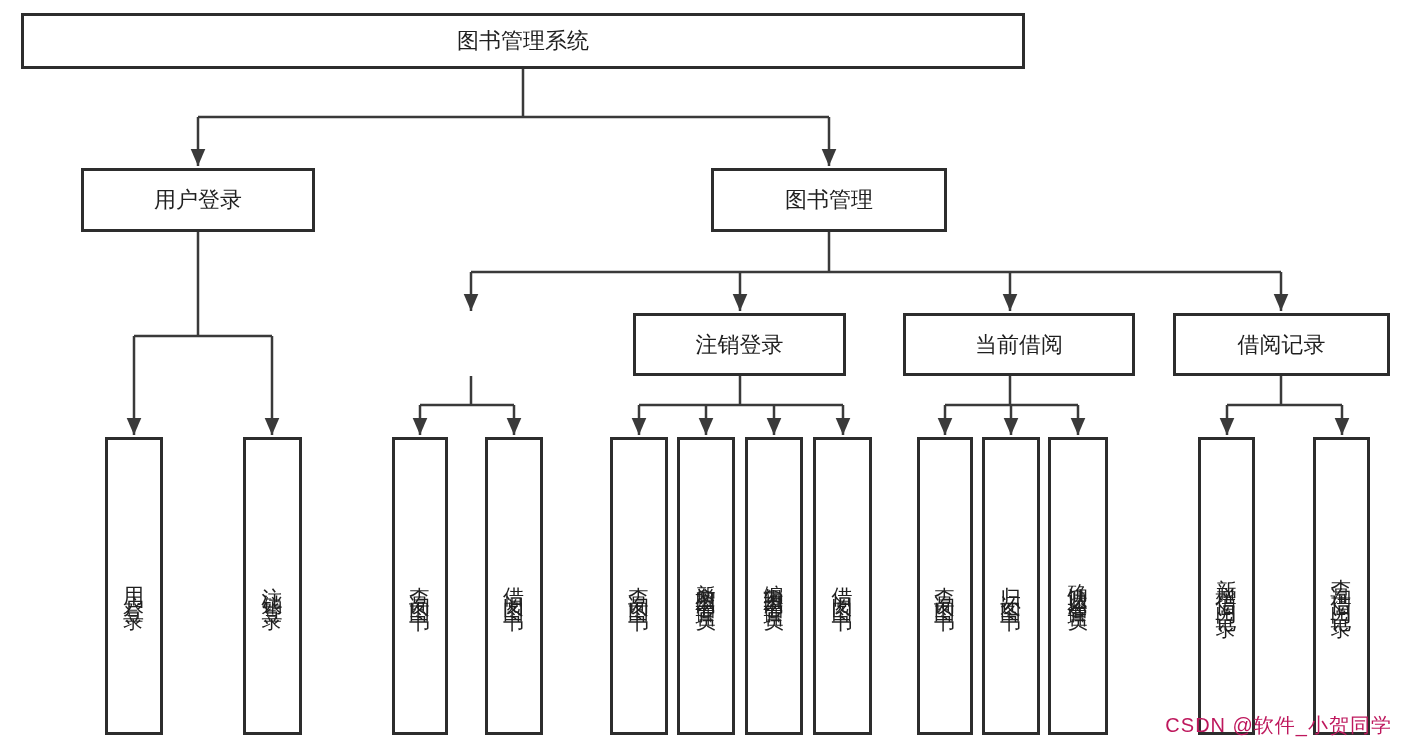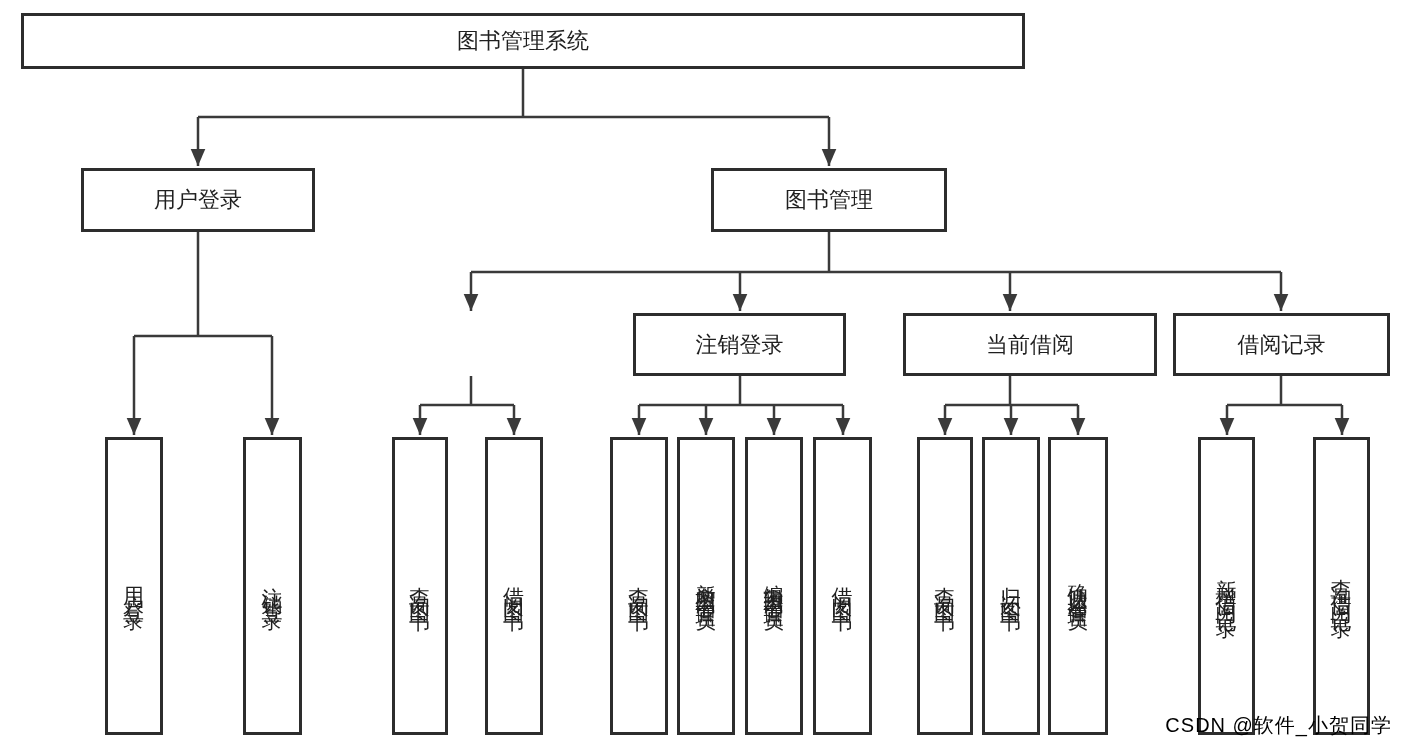--- a/index.html
+++ b/index.html
@@ -12,21 +12,21 @@
     position:absolute;background:#ffffff;border:3px solid #2d2d2d;box-sizing:border-box;
     display:flex;align-items:center;justify-content:center;
     color:#1f1f1f;font-size:22px;white-space:nowrap;
   }
   .vbox{
     writing-mode:vertical-rl;text-align:center;
     font-size:21px;letter-spacing:8px;line-height:1;white-space:normal;
   }
   .vbox-long{letter-spacing:4px;font-size:20px;}
   #watermark{
-    position:absolute;right:13px;top:712px;color:#000000;font-size:20px;
+    position:absolute;right:13px;top:712px;color:#be185d;font-size:20px;
     letter-spacing:1px;white-space:nowrap;
   }
 </style>
 </head>
 <body>
 
 <div id="stage">
 
   <svg id="connectors" width="1405" height="747" viewBox="0 0 1405 747">
     <defs>
@@ -65,21 +65,21 @@
       <line x1="1342" y1="405" x2="1342" y2="435"></line>
     </g>
   </svg>
 
   <div class="box" style="left:21px;top:13px;width:1004px;height:56px">图书管理系统</div>
 
   <div class="box" style="left:81px;top:168px;width:234px;height:64px">用户登录</div>
   <div class="box" style="left:711px;top:168px;width:236px;height:64px">图书管理</div>
 
   <div class="box" style="left:633px;top:313px;width:213px;height:63px">注销登录</div>
-  <div class="box" style="left:903px;top:313px;width:254px;height:63px">当前借阅</div>
+  <div class="box" style="left:903px;top:313px;width:232px;height:63px">当前借阅</div>
   <div class="box" style="left:1173px;top:313px;width:217px;height:63px">借阅记录</div>
 
   <div class="box vbox" style="left:105px;top:437px;width:58px;height:298px">用户登录</div>
   <div class="box vbox" style="left:243px;top:437px;width:59px;height:298px">注销登录</div>
 
   <div class="box vbox" style="left:392px;top:437px;width:56px;height:298px">查询图书</div>
   <div class="box vbox" style="left:485px;top:437px;width:58px;height:298px">借阅图书</div>
 
   <div class="box vbox" style="left:610px;top:437px;width:58px;height:298px">查询图书</div>
   <div class="box vbox vbox-long" style="left:677px;top:437px;width:58px;height:298px">新增图书（管理员）</div>

